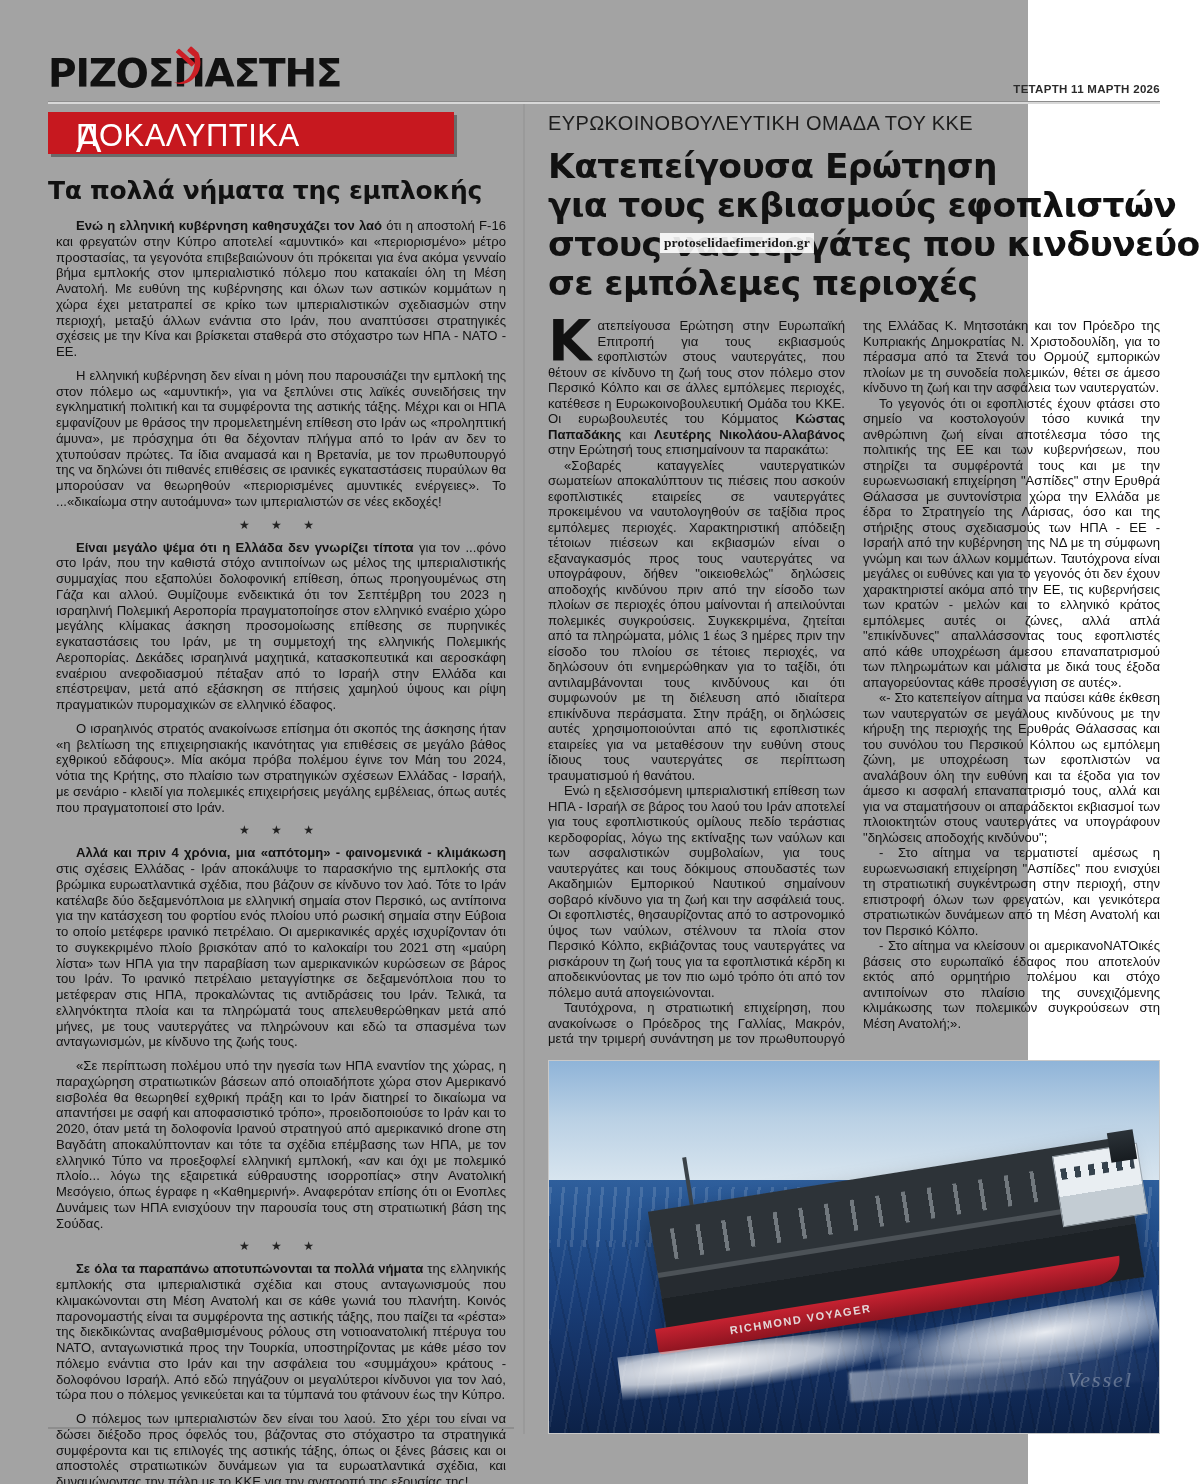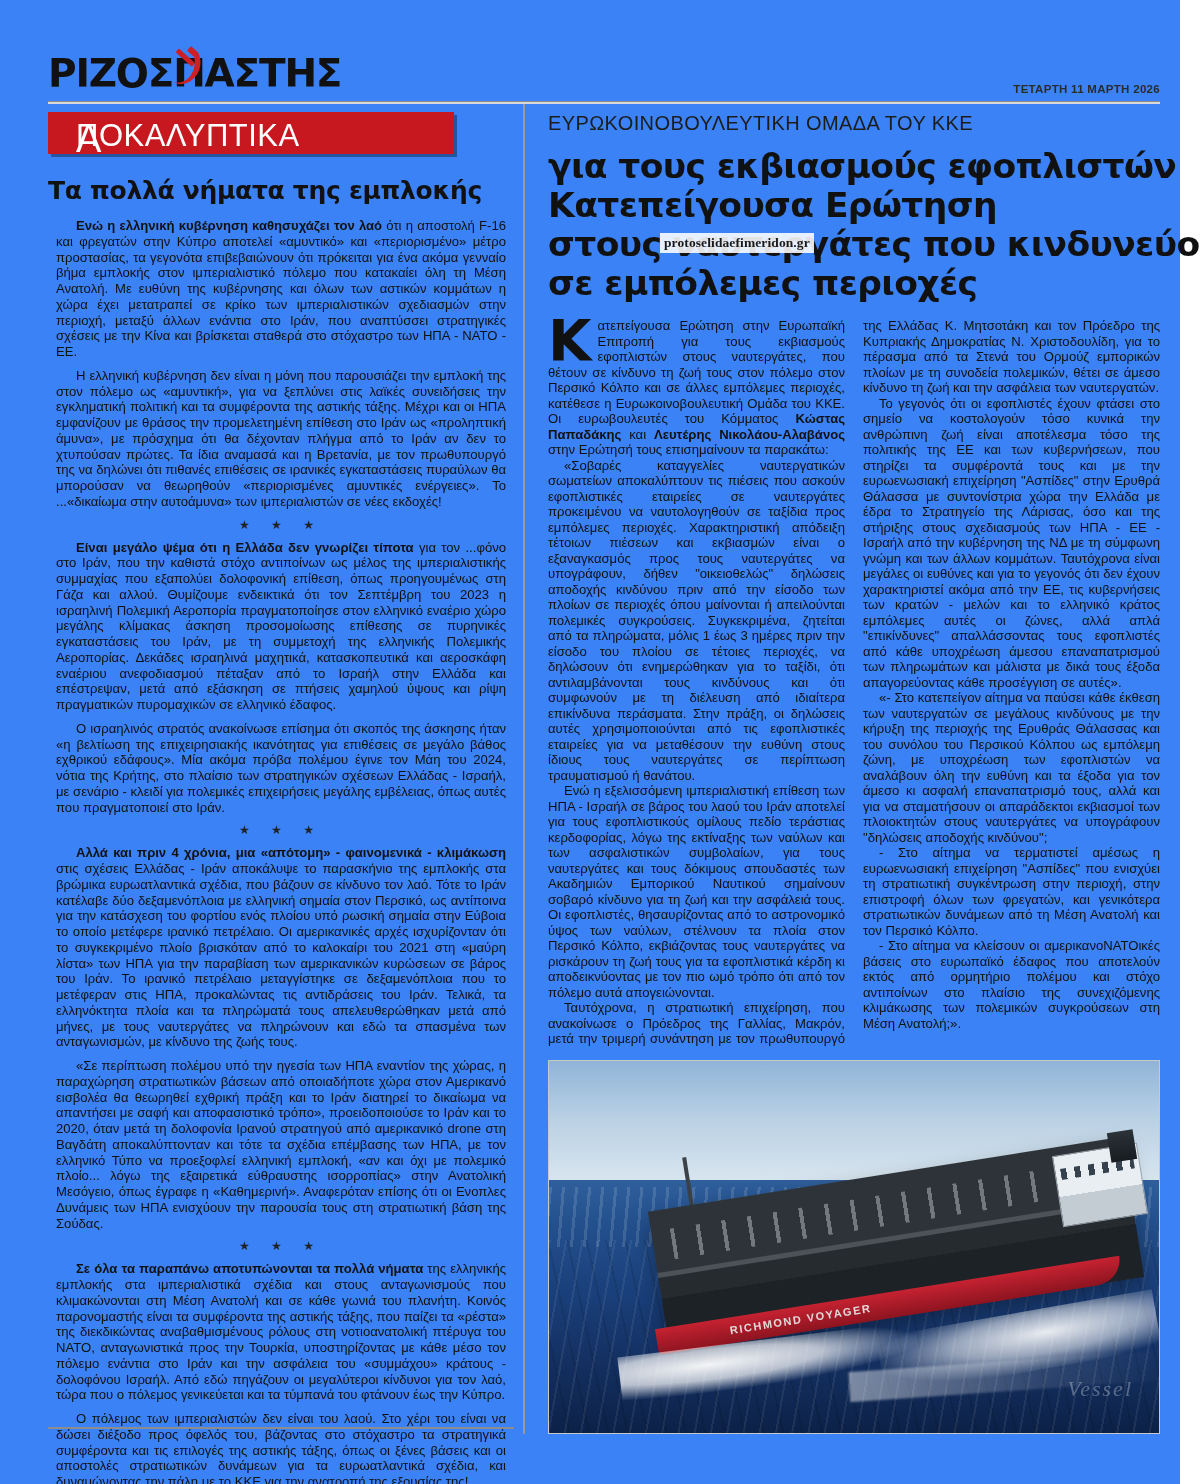--- a/index.html
+++ b/index.html
@@ -2,21 +2,21 @@
 <html><head>
 <meta charset="utf-8">
 <style>
   * { box-sizing: border-box; margin: 0; padding: 0; }
   html, body {
     width: 1200px; height: 1484px;
     background: #ffffff;
     font-family: "Liberation Sans", sans-serif;
     overflow: hidden;
   }
-  .page { position: relative; width: 1180px; height: 1484px; background:#3b82f6; }
+  .page { position: relative; width: 1028px; height: 1484px; background:#a3a3a3; }
 
   
   .masthead {
     position: absolute; left: 48px; top: 52px; width: 1112px; height: 56px;
   }
   .logo-wrap { position: relative; display: inline-block; }
   .logo-text {
     font-family: "DejaVu Sans", sans-serif;
     font-weight: bold; font-size: 39px; letter-spacing: -1.2px;
     color: #111; line-height: 44px; white-space: nowrap;
@@ -207,21 +207,21 @@
     position: absolute; left: 330px; top: 252px; width: 280px; height: 60px;
     background: radial-gradient(ellipse at 60% 40%, rgba(255,255,255,.9) 0%, rgba(255,255,255,.55) 40%, rgba(255,255,255,0) 75%);
     transform: rotate(-10deg);
   }
   .trail-wake {
     position:absolute; left: 300px; top: 300px; width: 320px; height: 30px;
     background: linear-gradient(90deg, rgba(255,255,255,.45), rgba(255,255,255,.12) 60%, rgba(255,255,255,0));
     transform: rotate(-4deg); filter: blur(1px);
   }
   .photo-credit {
-    position: absolute; right: 26px; bottom: 31px;
+    position: absolute; right: 26px; bottom: 40px;
     font-family: "Liberation Serif", serif; font-size: 22px;
     color: rgba(255,255,255,.30); letter-spacing: 2px; font-style: italic;
   }
 </style>
 </head>
 <body>
 
 <div class="page">
 
   <div class="masthead">
@@ -260,22 +260,22 @@
       <p><b>Σε όλα τα παραπάνω αποτυπώνονται τα πολλά νήματα</b><span> της ελληνικής εμπλοκής στα ιμπεριαλιστικά σχέδια και στους ανταγωνισμούς που κλιμακώνονται στη Μέση Ανατολή και σε κάθε γωνιά του πλανήτη. Κοινός παρονομαστής είναι τα συμφέροντα της αστικής τάξης, που παίζει τα «ρέστα» της διεκδικώντας αναβαθμισμένους ρόλους στη νοτιοανατολική πτέρυγα του ΝΑΤΟ, ανταγωνιστικά προς την Τουρκία, υποστηρίζοντας με κάθε μέσο τον πόλεμο ενάντια στο Ιράν και την ασφάλεια του «συμμάχου» κράτους - δολοφόνου Ισραήλ. Από εδώ πηγάζουν οι μεγαλύτεροι κίνδυνοι για τον λαό, τώρα που ο πόλεμος γενικεύεται και τα τύμπανά του φτάνουν έως την Κύπρο.</span></p>
       <p>Ο πόλεμος των ιμπεριαλιστών δεν είναι του λαού. Στο χέρι του είναι να δώσει διέξοδο προς όφελός του, βάζοντας στο στόχαστρο τα στρατηγικά συμφέροντα και τις επιλογές της αστικής τάξης, όπως οι ξένες βάσεις και οι αποστολές στρατιωτικών δυνάμεων για τα ευρωατλαντικά σχέδια, και δυναμώνοντας την πάλη με το ΚΚΕ για την ανατροπή της εξουσίας της!</p>
       <div class="signature">Δ. Μ.</div>
     </div>
   </div>
   <div class="left-bottom-rule"></div>
 
   <div class="right-side">
     <div class="overline">ΕΥΡΩΚΟΙΝΟΒΟΥΛΕΥΤΙΚΗ ΟΜΑΔΑ ΤΟΥ ΚΚΕ</div>
     <div class="headline">
+      <span class="ln">Κατεπείγουσα Ερώτηση</span>
       <span class="ln">για τους εκβιασμούς εφοπλιστών</span>
-      <span class="ln">Κατεπείγουσα Ερώτηση</span>
       <span class="ln">στους ναυτεργάτες που κινδυνεύουν</span>
       <span class="ln">σε εμπόλεμες περιοχές</span>
     </div>
   </div>
   <div class="watermark">protoselidaefimeridon.gr</div>
 
   <div class="two-col">
     <p class="dropcap-para"><span class="dropcap">Κ</span><span>ατεπείγουσα Ερώτηση στην Ευρωπαϊκή Επιτροπή για τους εκβιασμούς εφοπλιστών στους ναυτεργάτες, που θέτουν σε κίνδυνο τη ζωή τους στον πόλεμο στον Περσικό Κόλπο και σε άλλες εμπόλεμες περιοχές, κατέθεσε η Ευρωκοινοβουλευτική Ομάδα του ΚΚΕ. Οι ευρωβουλευτές του Κόμματος </span><b>Κώστας Παπαδάκης</b><span> και </span><b>Λευτέρης Νικολάου-Αλαβάνος</b><span> στην Ερώτησή τους επισημαίνουν τα παρακάτω:</span></p>
     <p>«Σοβαρές καταγγελίες ναυτεργατικών σωματείων αποκαλύπτουν τις πιέσεις που ασκούν εφοπλιστικές εταιρείες σε ναυτεργάτες προκειμένου να ναυτολογηθούν σε ταξίδια προς εμπόλεμες περιοχές. Χαρακτηριστική απόδειξη τέτοιων πιέσεων και εκβιασμών είναι ο εξαναγκασμός προς τους ναυτεργάτες να υπογράφουν, δήθεν "οικειοθελώς" δηλώσεις αποδοχής κινδύνου πριν από την είσοδο των πλοίων σε περιοχές όπου μαίνονται ή απειλούνται πολεμικές συγκρούσεις. Συγκεκριμένα, ζητείται από τα πληρώματα, μόλις 1 έως 3 ημέρες πριν την είσοδο του πλοίου σε τέτοιες περιοχές, να δηλώσουν ότι ενημερώθηκαν για το ταξίδι, ότι αντιλαμβάνονται τους κινδύνους και ότι συμφωνούν με τη διέλευση από ιδιαίτερα επικίνδυνα περάσματα. Στην πράξη, οι δηλώσεις αυτές χρησιμοποιούνται από τις εφοπλιστικές εταιρείες για να μεταθέσουν την ευθύνη στους ίδιους τους ναυτεργάτες σε περίπτωση τραυματισμού ή θανάτου.</p>
     <p>Ενώ η εξελισσόμενη ιμπεριαλιστική επίθεση των ΗΠΑ - Ισραήλ σε βάρος του λαού του Ιράν αποτελεί για τους εφοπλιστικούς ομίλους πεδίο τεράστιας κερδοφορίας, λόγω της εκτίναξης των ναύλων και των ασφαλιστικών συμβολαίων, για τους ναυτεργάτες και τους δόκιμους σπουδαστές των Ακαδημιών Εμπορικού Ναυτικού σημαίνουν σοβαρό κίνδυνο για τη ζωή και την ασφάλειά τους. Οι εφοπλιστές, θησαυρίζοντας από το αστρονομικό ύψος των ναύλων, στέλνουν τα πλοία στον Περσικό Κόλπο, εκβιάζοντας τους ναυτεργάτες να ρισκάρουν τη ζωή τους για τα εφοπλιστικά κέρδη κι αποδεικνύοντας με τον πιο ωμό τρόπο ότι από τον πόλεμο αυτά απογειώνονται.</p>

